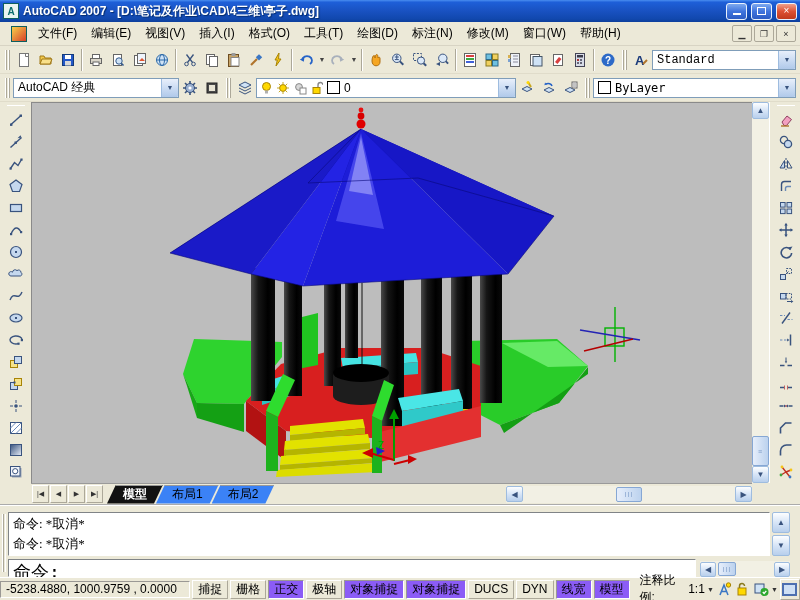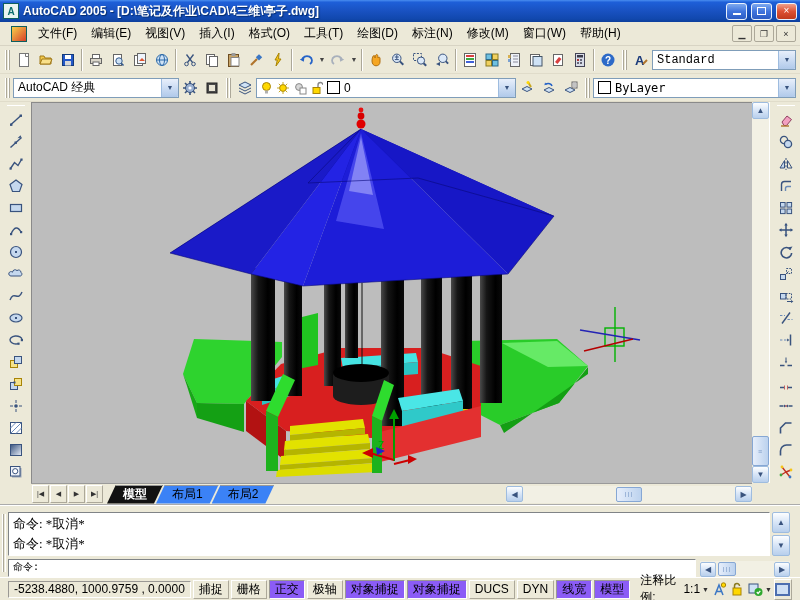--- a/index.html
+++ b/index.html
@@ -71,42 +71,42 @@
     clip-path:polygon(9px 0,100% 0,calc(100% - 9px) 100%,0 100%);background:#3b82f6;border-top:1px solid #999}
   .tab.active{background:#111;color:#fff;font-weight:bold;z-index:2;margin-left:4px}
   
   #cmdwin{left:0;top:504px;width:800px;height:73px;background:#ece9d8;border-top:2px groove #fff;box-sizing:border-box}
   .sunken{border:1px solid;border-color:#808487 #fff #fff #808487;background:#fff}
   #cmdhist{left:8px;top:6px;width:762px;height:44px;font-family:Liberation Serif, serif;
     font-size:13px;line-height:20px;padding:1px 4px;box-sizing:border-box;overflow:hidden}
   #cmdvscroll{left:772px;top:6px;width:18px;height:44px;display:flex;flex-direction:column;justify-content:space-between}
   #cmdvscroll .sbtn{width:18px;height:21px}
   #cmdline{left:8px;top:53px;width:688px;height:18px;font-family:"DejaVu Sans Mono","Liberation Mono",monospace;
-    font-size:10px;padding:0 4px;box-sizing:border-box}
+    font-size:18px;padding:0 4px;box-sizing:border-box}
   #cmdhscroll{left:700px;top:55px;width:90px;height:16px;display:flex;align-items:center;background:#f2f0e4}
   #cmdhscroll .sbtn{width:16px;height:15px}
   
   #statusbar{left:0;top:577px;width:800px;height:23px;background:#ece9d8;border-top:1px solid #fff;
-    display:flex;align-items:center;box-sizing:border-box;padding:0 8px;gap:2px}
+    display:flex;align-items:center;box-sizing:border-box;padding:0 0;gap:2px}
   #coords{width:208px;height:17px;border:1px solid;border-color:#9a9894 #fff #fff #9a9894;
     display:flex;align-items:center;padding:0 5px;box-sizing:border-box;font-size:12px;white-space:nowrap}
   .tg{height:19px;display:flex;align-items:center;padding:0 5px;border:1px solid;white-space:nowrap;
     border-color:#fff #aca899 #aca899 #fff;box-sizing:border-box}
   .tg.on{border-color:#9a9894 #fff #fff #9a9894;background:#8b5cf6}
   .trayico{width:18px;height:18px;display:flex;align-items:center;justify-content:center}
   #cleanscreen{margin-left:auto;width:20px;height:19px;border:1px solid;border-color:#fff #aca899 #aca899 #fff;
     display:flex;align-items:center;justify-content:center}
   #cleanscreen i{display:block;width:11px;height:9px;border:2px solid #4d6fb0;background:#cfe0f5}
 </style>
 </head>
 <body>
 
 <div id="titlebar" class="abs">
   <span class="appico">A</span>
-  <span class="ttl">AutoCAD 2005 - [D:\笔记及作业\CAD\4三维\亭子.dwg]</span>
+  <span class="ttl">AutoCAD 2007 - [D:\笔记及作业\CAD\4三维\亭子.dwg]</span>
   <span class="wbtn">
       <b style="border-bottom:2px solid #fff;width:8px;height:6px"></b>
     </span>
   <span class="wbtn">
       <b style="border:1px solid #fff;width:7px;height:6px;display:block"></b>
     </span>
   <span class="wbtn close">×</span>
 </div>
 
 <div id="menubar" class="abs">

